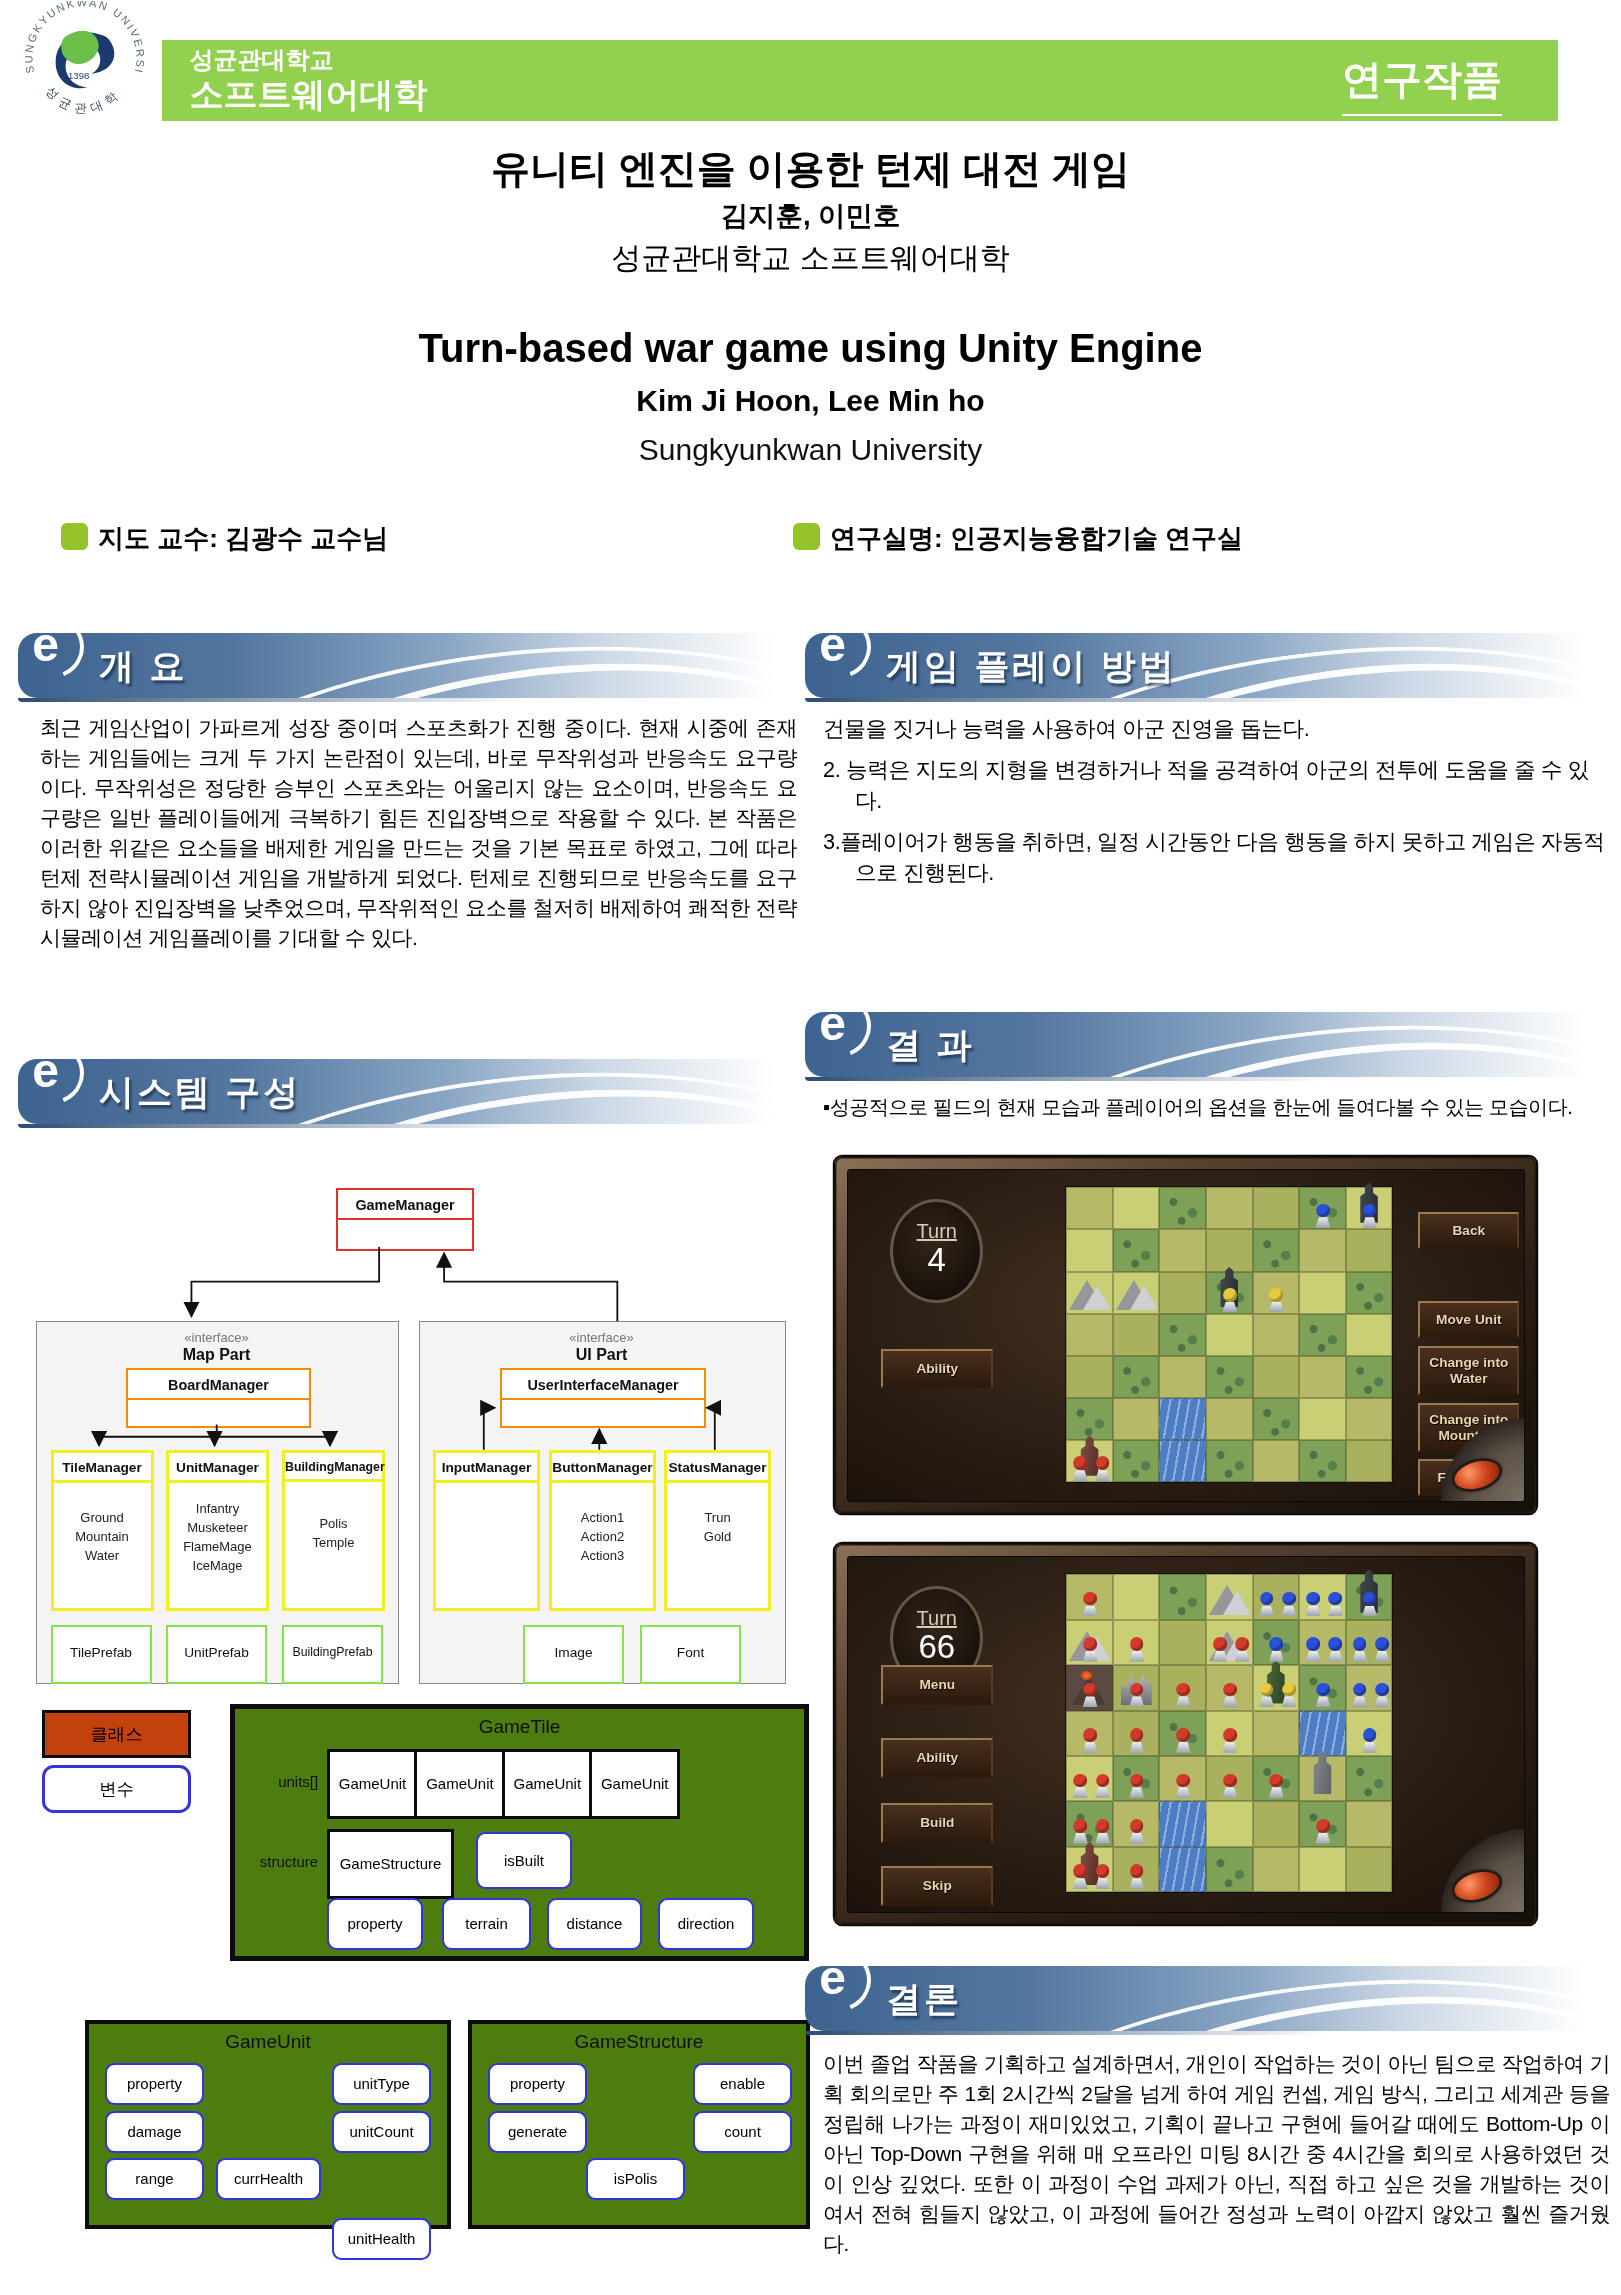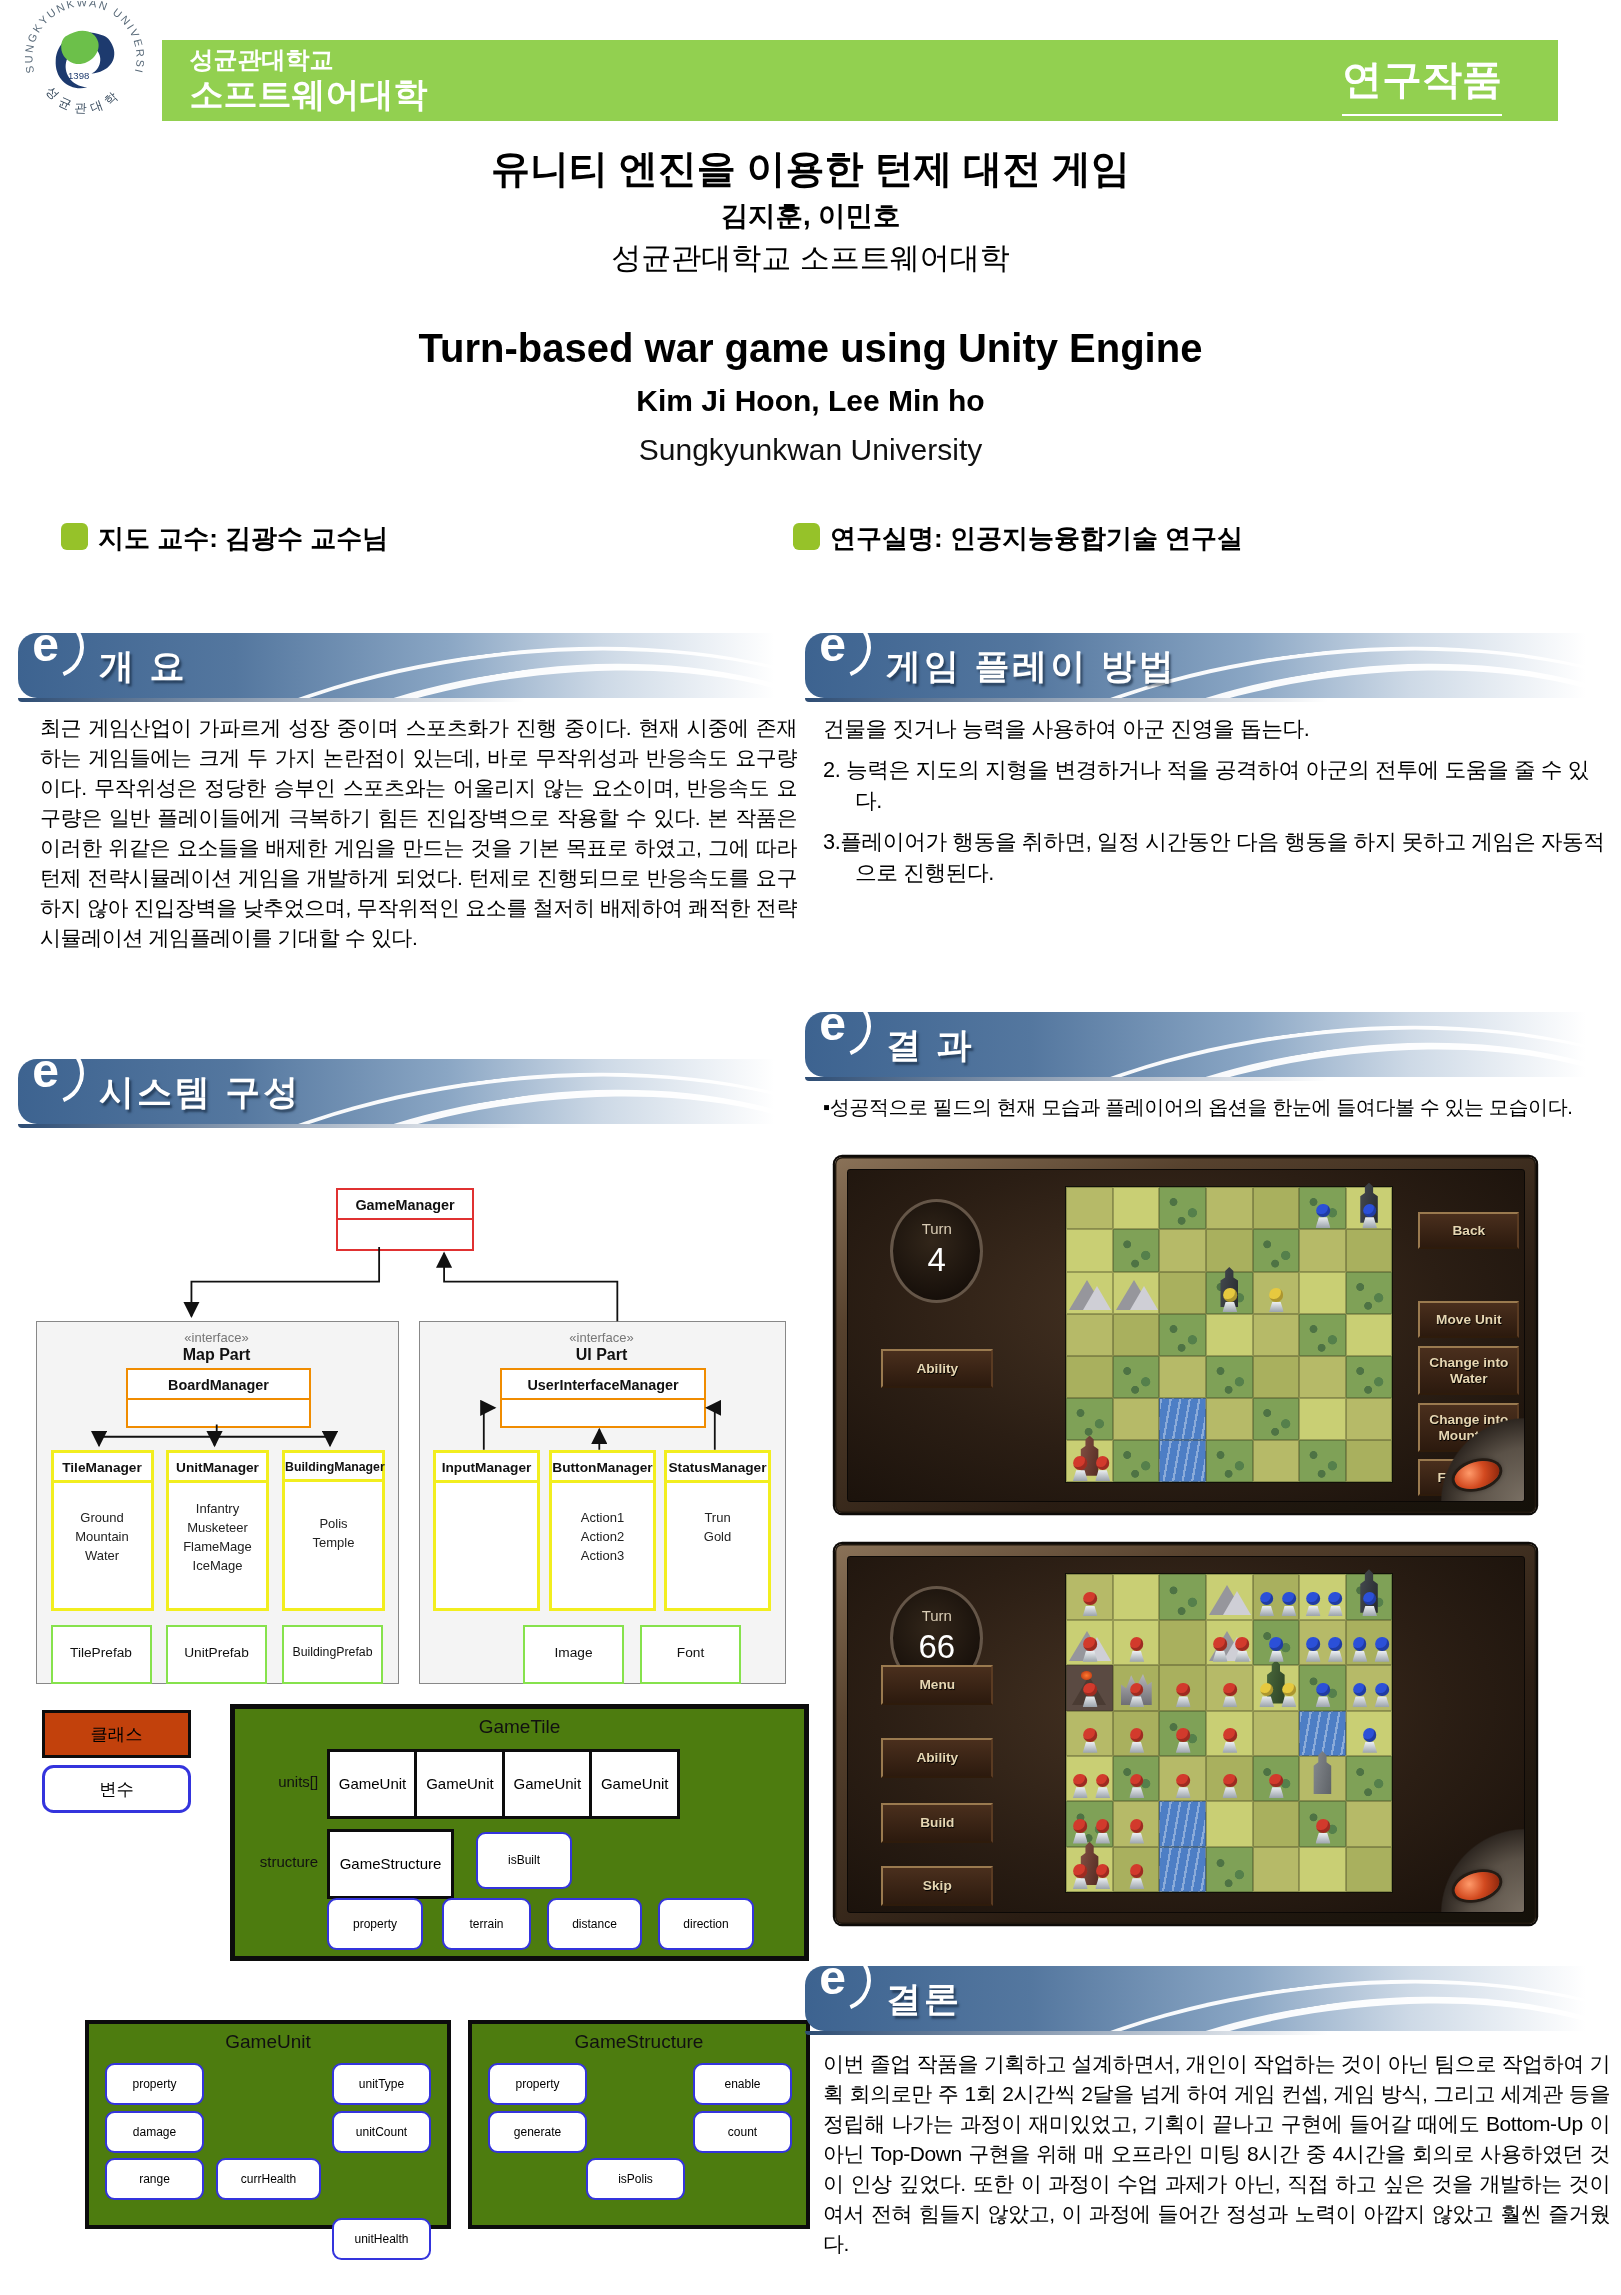--- a/index.html
+++ b/index.html
@@ -68,31 +68,31 @@
   .dg-svg{position:absolute;inset:0;z-index:4;pointer-events:none;}
 
   
   .blk-box{border:3.6px solid #0c0c0c;background:#c2410c;text-align:center;color:#000;}
   .blu-box{border:3.6px solid #3434dd;border-radius:11.6px;background:#fff;text-align:center;color:#000;}
   .panel-title{position:absolute;width:100%;text-align:center;font-size:19px;color:#111;top:7.2px;}
   .bigpanel{border:4.3px solid #0c0c0c;background:#4d7c0f;}
   .cellrow-label{position:absolute;font-size:15px;color:#111;text-align:right;}
   .gt-cell{border:3.6px solid #0c0c0c;background:#fff;text-align:center;font-size:15px;color:#000;}
   .vbox{position:absolute;border:2.9px solid #3434dd;border-radius:9.4px;background:#fff;
-        text-align:center;font-size:12px;color:#000;}
+        text-align:center;font-size:15px;color:#000;}
 
   
   .shot{border-radius:7.2px;padding:12.3px;
      background:linear-gradient(155deg,#8a7258 0%,#57422e 25%,#2a1d13 65%,#131009 100%);
      box-shadow:0 0 0 2.2px #0e0b08, inset 0 0 0 1.4px #20180f;}
   .shot-inner{position:relative;width:100%;height:100%;border:1.4px solid #0b0806;border-radius:2.9px;
      background:radial-gradient(ellipse at 46% 42%, #463323 0%, #2b1e14 55%, #18100a 100%);overflow:hidden;}
   .turnbadge{position:absolute;left:42px;top:29px;width:87px;height:98px;border-radius:50%;
      border:3.6px solid #655648;background:radial-gradient(circle at 45% 40%, #32261a 0%, #150e09 80%);}
-  .turnbadge .tlab{position:absolute;top:17.3px;width:100%;text-align:center;font-size:15px;color:#d9ccb5;}
+  .turnbadge .tlab{position:absolute;top:17.3px;width:100%;text-align:center;font-size:20px;color:#d9ccb5;text-decoration:underline;}
   .turnbadge .tval{position:absolute;top:39px;width:100%;text-align:center;font-size:33px;color:#fff;}
   .gbtn{position:absolute;background:linear-gradient(#4a2f1d,#2c1a0e);
      border:2.2px solid;border-color:#9a7a4f #5a3b22 #2e1b0b #9a7a4f;color:#e6d6b2;
      font-size:13.7px;font-weight:bold;text-align:center;display:flex;align-items:center;justify-content:center;
      text-shadow:0.7px 0.7px 0.7px #000;line-height:16px;}
   .gamemap{position:absolute;display:grid;grid-template-columns:repeat(7,1fr);grid-template-rows:repeat(7,1fr);
      border:1.4px solid #101008;background:#9aa35a;}
   .tile{position:relative;border:0.7px solid rgba(55,55,25,.35);overflow:visible;}
   .t-g{background:#b6ba68}.t-h{background:#c9cf74}.t-d{background:#a9b05e}
   .t-f{background:#7fa157;background-image:

